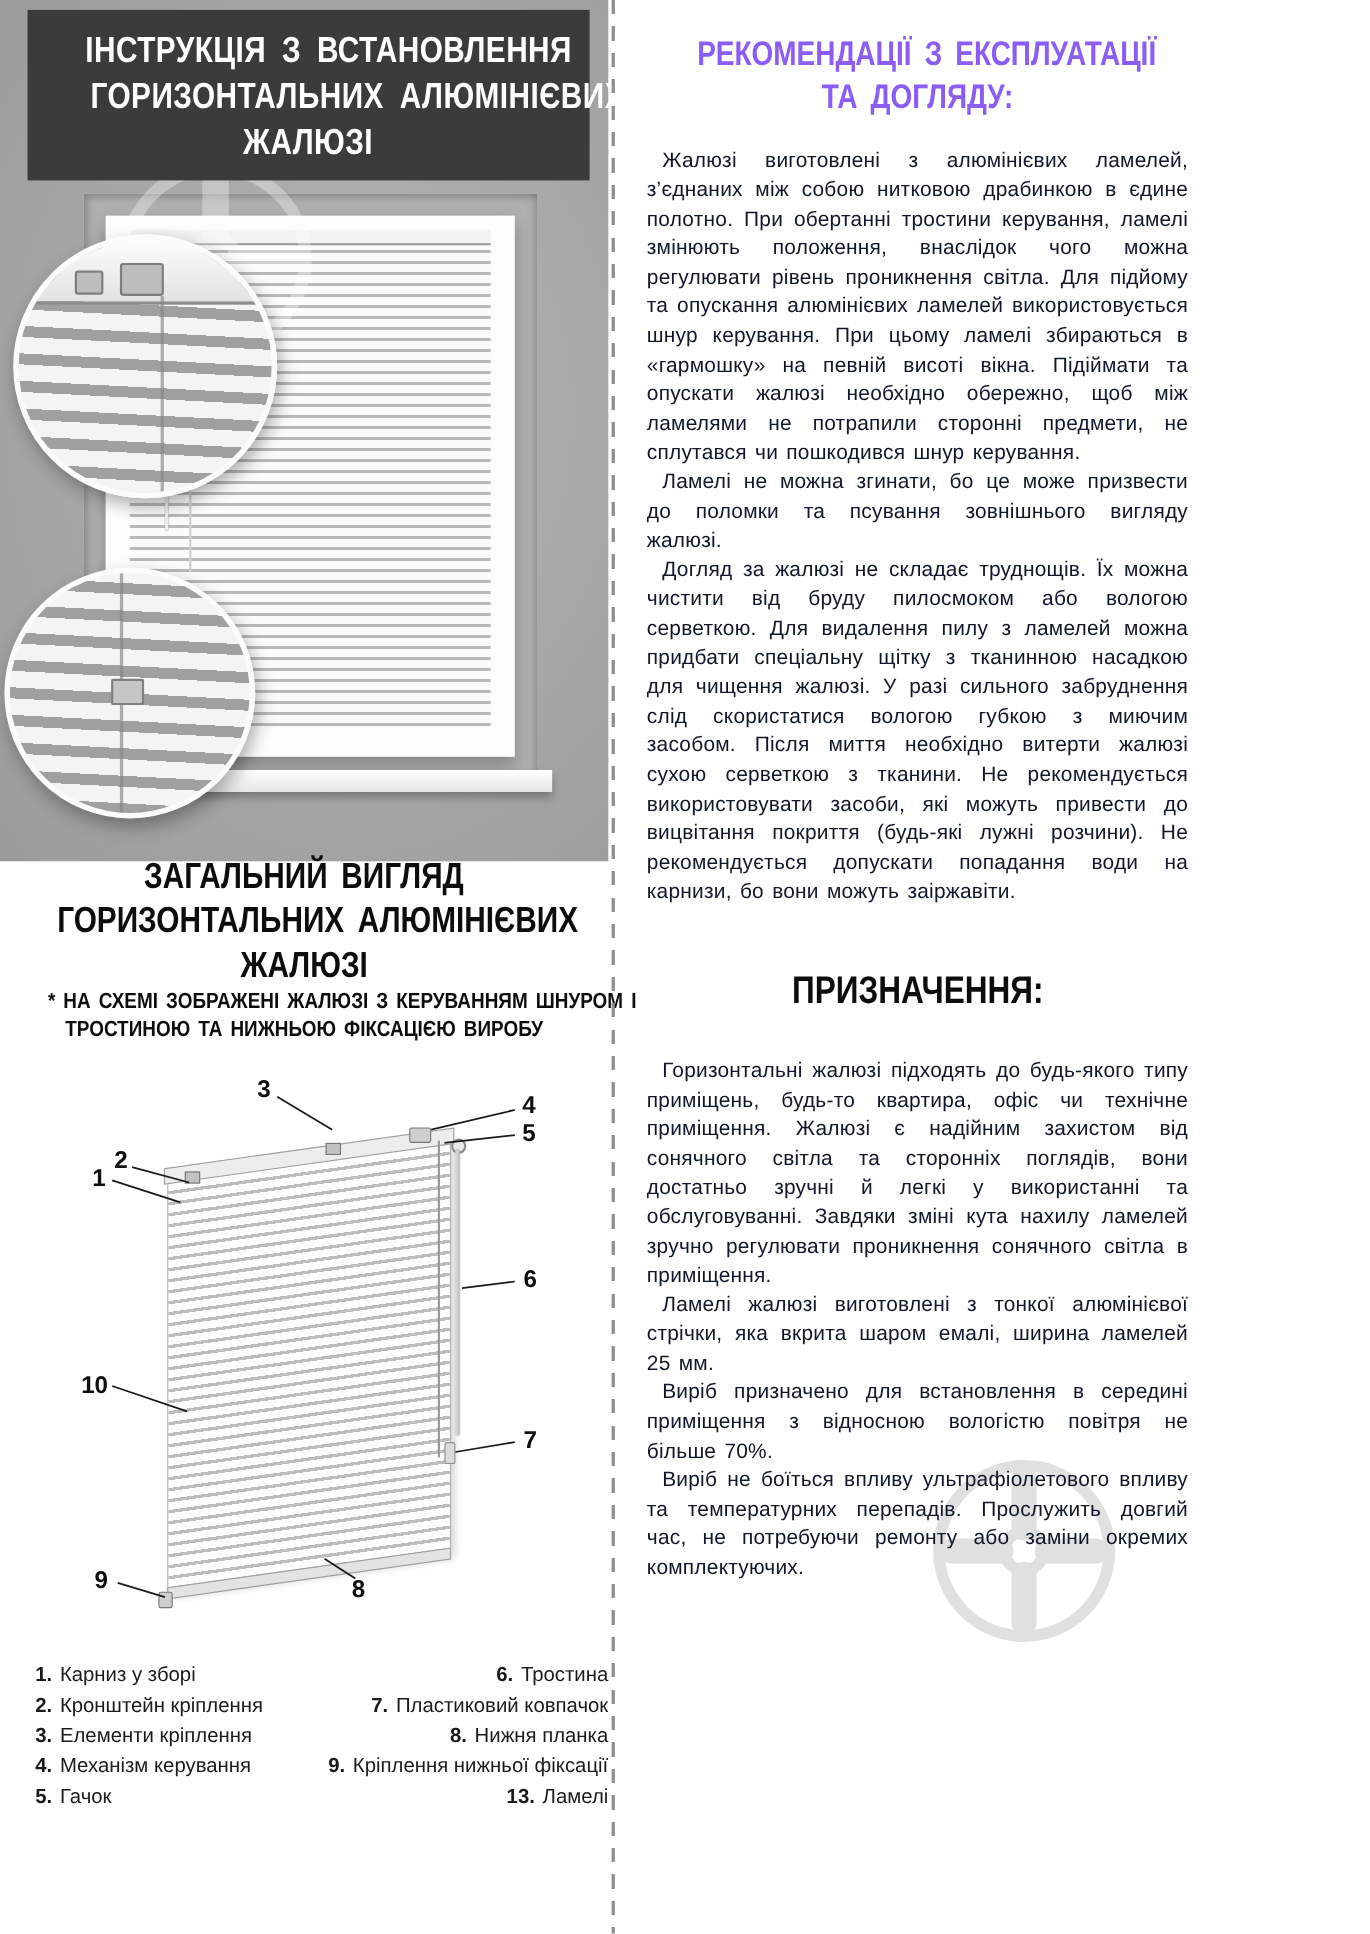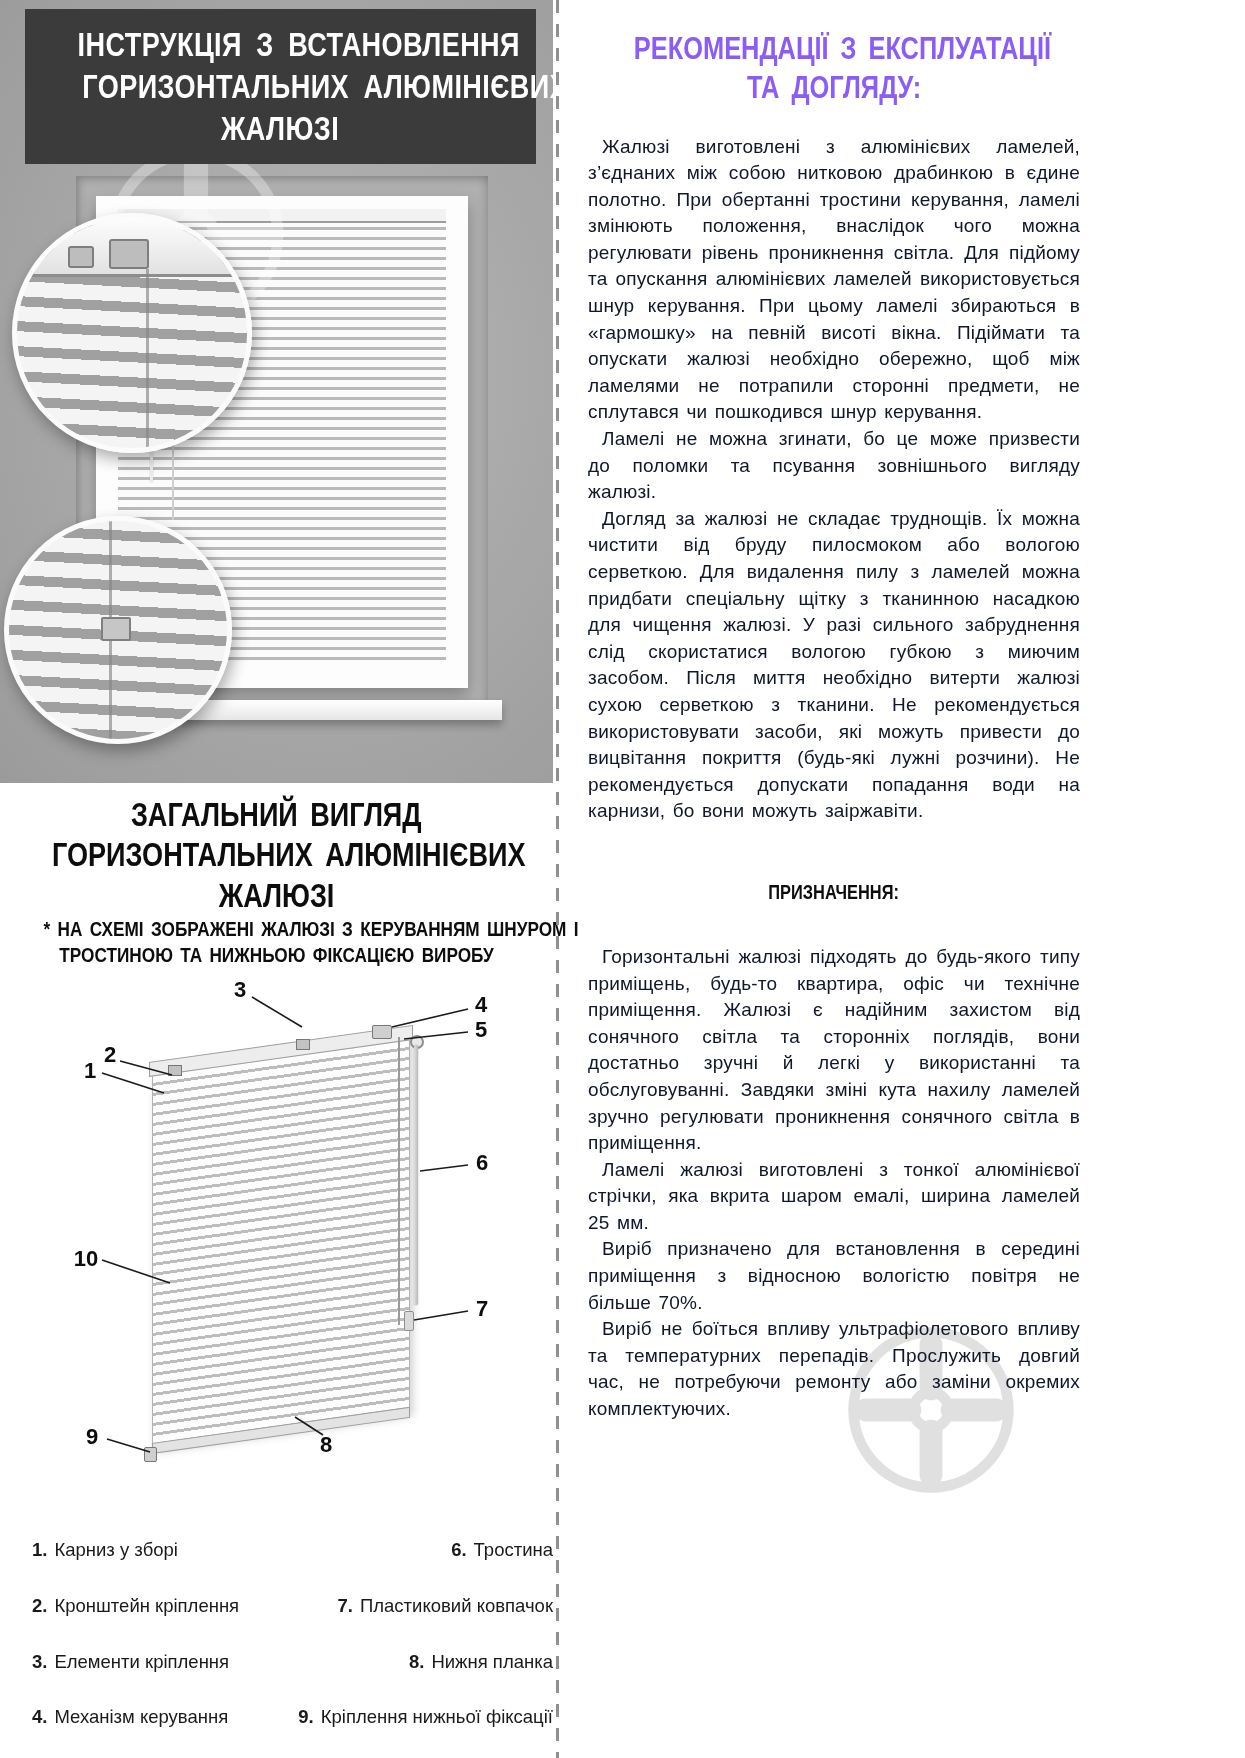--- a/index.html
+++ b/index.html
@@ -61,21 +61,21 @@
   .c1 .ccord{left:56%;top:22%;height:78%;}
   .c2 .ccord{left:46%;top:0;height:100%;}
   .clip{position:absolute;left:42%;top:44%;width:26px;height:20px;background:#c6c6c6;border:2px solid #7f7f7f;border-radius:2px;}
 
   
   .wm{position:absolute;}
   .wm-top{left:103px;top:142px;width:186px;height:186px;color:#ffffff;opacity:.32;}
   .wm-bottom{left:843px;top:1322px;width:176px;height:176px;color:#cccccc;opacity:.6;z-index:0;}
 
   
-  .overview{position:absolute;left:0;top:795px;width:553px;}
+  .overview{position:absolute;left:0;top:776px;width:553px;}
   .overview .cline{font-weight:700;font-size:33px;line-height:1.22;color:#0d0d0d;word-spacing:6px;}
   .note{}
   .note .cline{font-weight:700;font-size:20px;line-height:1.3;color:#0d0d0d;word-spacing:3px;}
 
   
   .diagram{position:absolute;left:0;top:975px;width:553px;height:532px;}
   .stack{
     position:absolute;left:152px;top:100px;width:256px;height:372px;
     transform:skewY(-8deg);transform-origin:0 0;
     background:repeating-linear-gradient(180deg,#fdfdfd 0 7px,#bdbdbd 7px 10px);
@@ -102,39 +102,39 @@
   .leads{position:absolute;left:0;top:0;width:553px;height:532px;pointer-events:none;}
   .cnum{
     position:absolute;transform:translate(-50%,-50%);
     font-weight:700;font-size:22px;color:#0d0d0d;
   }
 
   
   .legend{position:absolute;left:32px;top:1508px;width:521px;display:flex;font-size:18.5px;line-height:1.5;}
   .lcol1{width:46%;}
   .lcol2{width:54%;text-align:right;}
-  .litem{white-space:nowrap;margin-top:28px;}
+  .litem{white-space:nowrap;}
   .ln{font-weight:700;margin-right:7px;}
 
   
   .divider{
     position:absolute;left:556px;top:0;width:3px;height:1758px;
     background:repeating-linear-gradient(180deg,#8f8f8f 0 13px,transparent 13px 24px);
   }
 
   
   .rightcol{position:absolute;left:588px;top:30px;width:492px;z-index:1;}
   .rhead .cline{font-weight:700;font-size:31px;line-height:1.25;color:#8b5cf6;word-spacing:6px;}
   .rhead{margin-bottom:26px;}
   .rightcol p{
     margin:0;font-size:19px;line-height:1.4;text-align:justify;text-indent:14px;
     letter-spacing:.2px;word-spacing:2px;color:#0f172a;
   }
   .phead{margin:56px 0 40px;}
-  .phead .cline{font-weight:700;font-size:20px;color:#0d0d0d;word-spacing:6px;}
+  .phead .cline{font-weight:700;font-size:35px;color:#0d0d0d;word-spacing:6px;}
 
   .pagenum{position:absolute;right:3px;top:1542px;font-size:16px;color:#222;}
 </style>
 </head>
 <body>
 
 <div class="page">
 
   <section class="photo">
     <div class="recess"></div>

